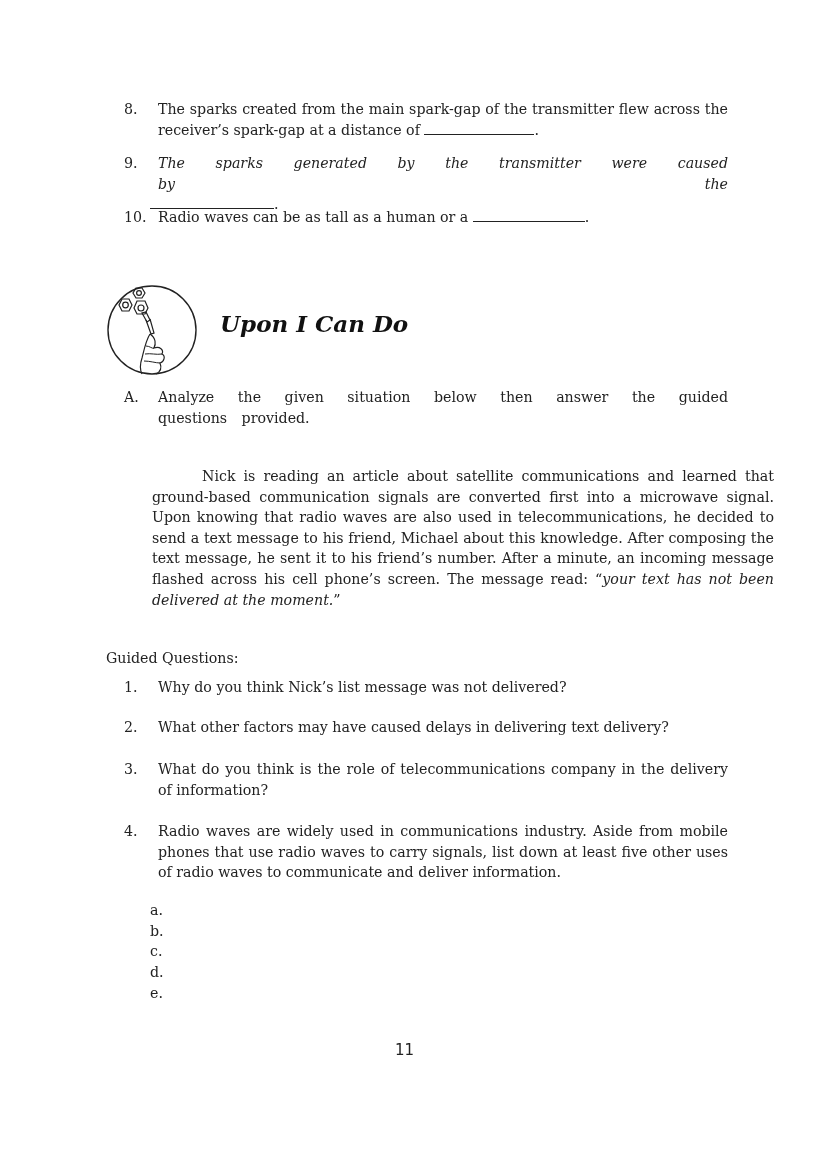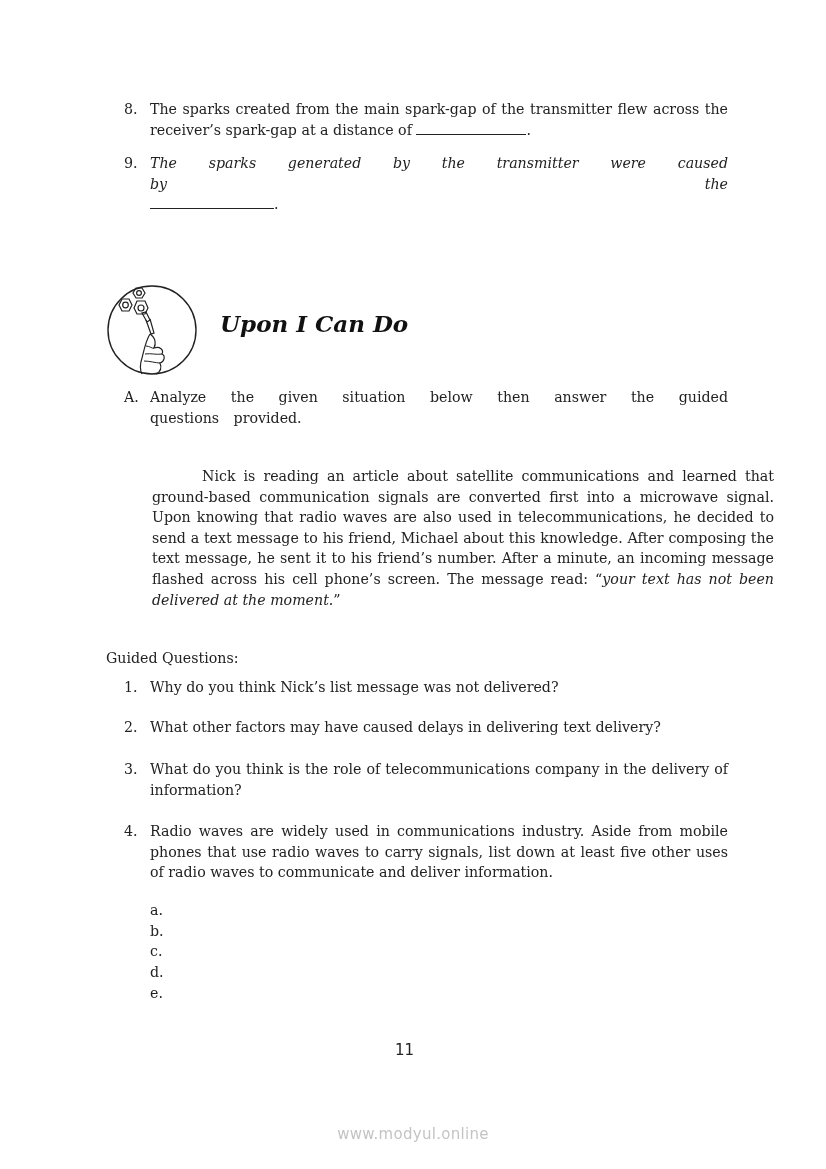--- a/index.html
+++ b/index.html
@@ -2,21 +2,21 @@
 <html><head>
 <meta charset="utf-8">
 <style>
   html, body { margin: 0; padding: 0; background: #ffffff; }
   body { width: 826px; height: 1169px; position: relative; overflow: hidden;
          font-family: "DejaVu Serif", "Liberation Serif", serif; color: #222; }
   .page { position: absolute; left: 0; top: 0; width: 826px; height: 1169px; }
   .txt { font-size: 14.2px; line-height: 20.6px; }
   .item { position: absolute; left: 124px; width: 604px; }
   .item .num { position: absolute; left: 0; top: 0; }
-  .item .body { margin-left: 26px; text-align: justify; text-align-last: left; }
+  .item .body { margin-left: 34px; text-align: justify; text-align-last: left; }
   .item .body.just-last { text-align-last: justify; }
   .blank { display: inline-block; border-bottom: 1px solid #222; height: 14px; vertical-align: baseline; }
   .header { position: absolute; left: 106px; top: 284px; height: 92px; }
   .logo { position: absolute; left: 0; top: 0; width: 92px; height: 92px; }
   .section-title { position: absolute; left: 114px; top: 26px; white-space: nowrap;
                    font-family: "DejaVu Serif", serif; font-weight: bold; font-style: italic;
                    font-size: 23px; color: #111; }
   .para { position: absolute; left: 106px; width: 622px; text-align: justify; margin-left: 46px; }
   .para .indent { display: inline-block; width: 50px; }
   .gq-label { position: absolute; left: 106px; top: 648px; }
@@ -42,20 +42,27 @@
   <div class="item txt" style="top:153px;">
     <span class="num">9.</span>
     <div class="body just-last" style="word-spacing:22px;font-style:italic;">
       <span>The sparks generated by the transmitter were caused by the</span>
     </div>
     <div style="margin-left:26px;">
       <span class="blank" style="width:124px;"></span><span>.</span>
     </div>
   </div>
 
+  <div class="item txt" style="top:207px;">
+    <span class="num">10.</span>
+    <div class="body">
+      <span>Radio waves can be as tall as a human or a</span>
+      <span class="blank" style="width:112px;"></span><span>.</span>
+    </div>
+  </div>
 
   <div class="header">
     <svg class="logo" viewBox="0 0 92 92">
       <circle cx="46" cy="46" r="44" fill="none" stroke="#222" stroke-width="1.4"></circle>
 
       <g fill="none" stroke="#222" stroke-width="1.2">
         <polygon points="30,4 36,4 39,9 36,14 30,14 27,9"></polygon>
         <circle cx="33" cy="9" r="2.4"></circle>
         <polygon points="16,15 23,15 26,21 23,27 16,27 13,21"></polygon>
         <circle cx="19.5" cy="21" r="2.8"></circle>
@@ -105,14 +112,13 @@
     <div class="body"><span>Radio waves are widely used in communications industry. Aside from mobile phones that use radio waves to carry signals, list down at least five other uses of radio waves to communicate and deliver information.</span></div>
   </div>
 
   <div class="sub txt" style="top:900px;">a.</div>
   <div class="sub txt" style="top:921px;">b.</div>
   <div class="sub txt" style="top:941px;">c.</div>
   <div class="sub txt" style="top:962px;">d.</div>
   <div class="sub txt" style="top:983px;">e.</div>
 
   <div class="page-num">11</div>
-  <div class="watermark">www.modyul.online</div>
 </div>
 
 </body></html>

